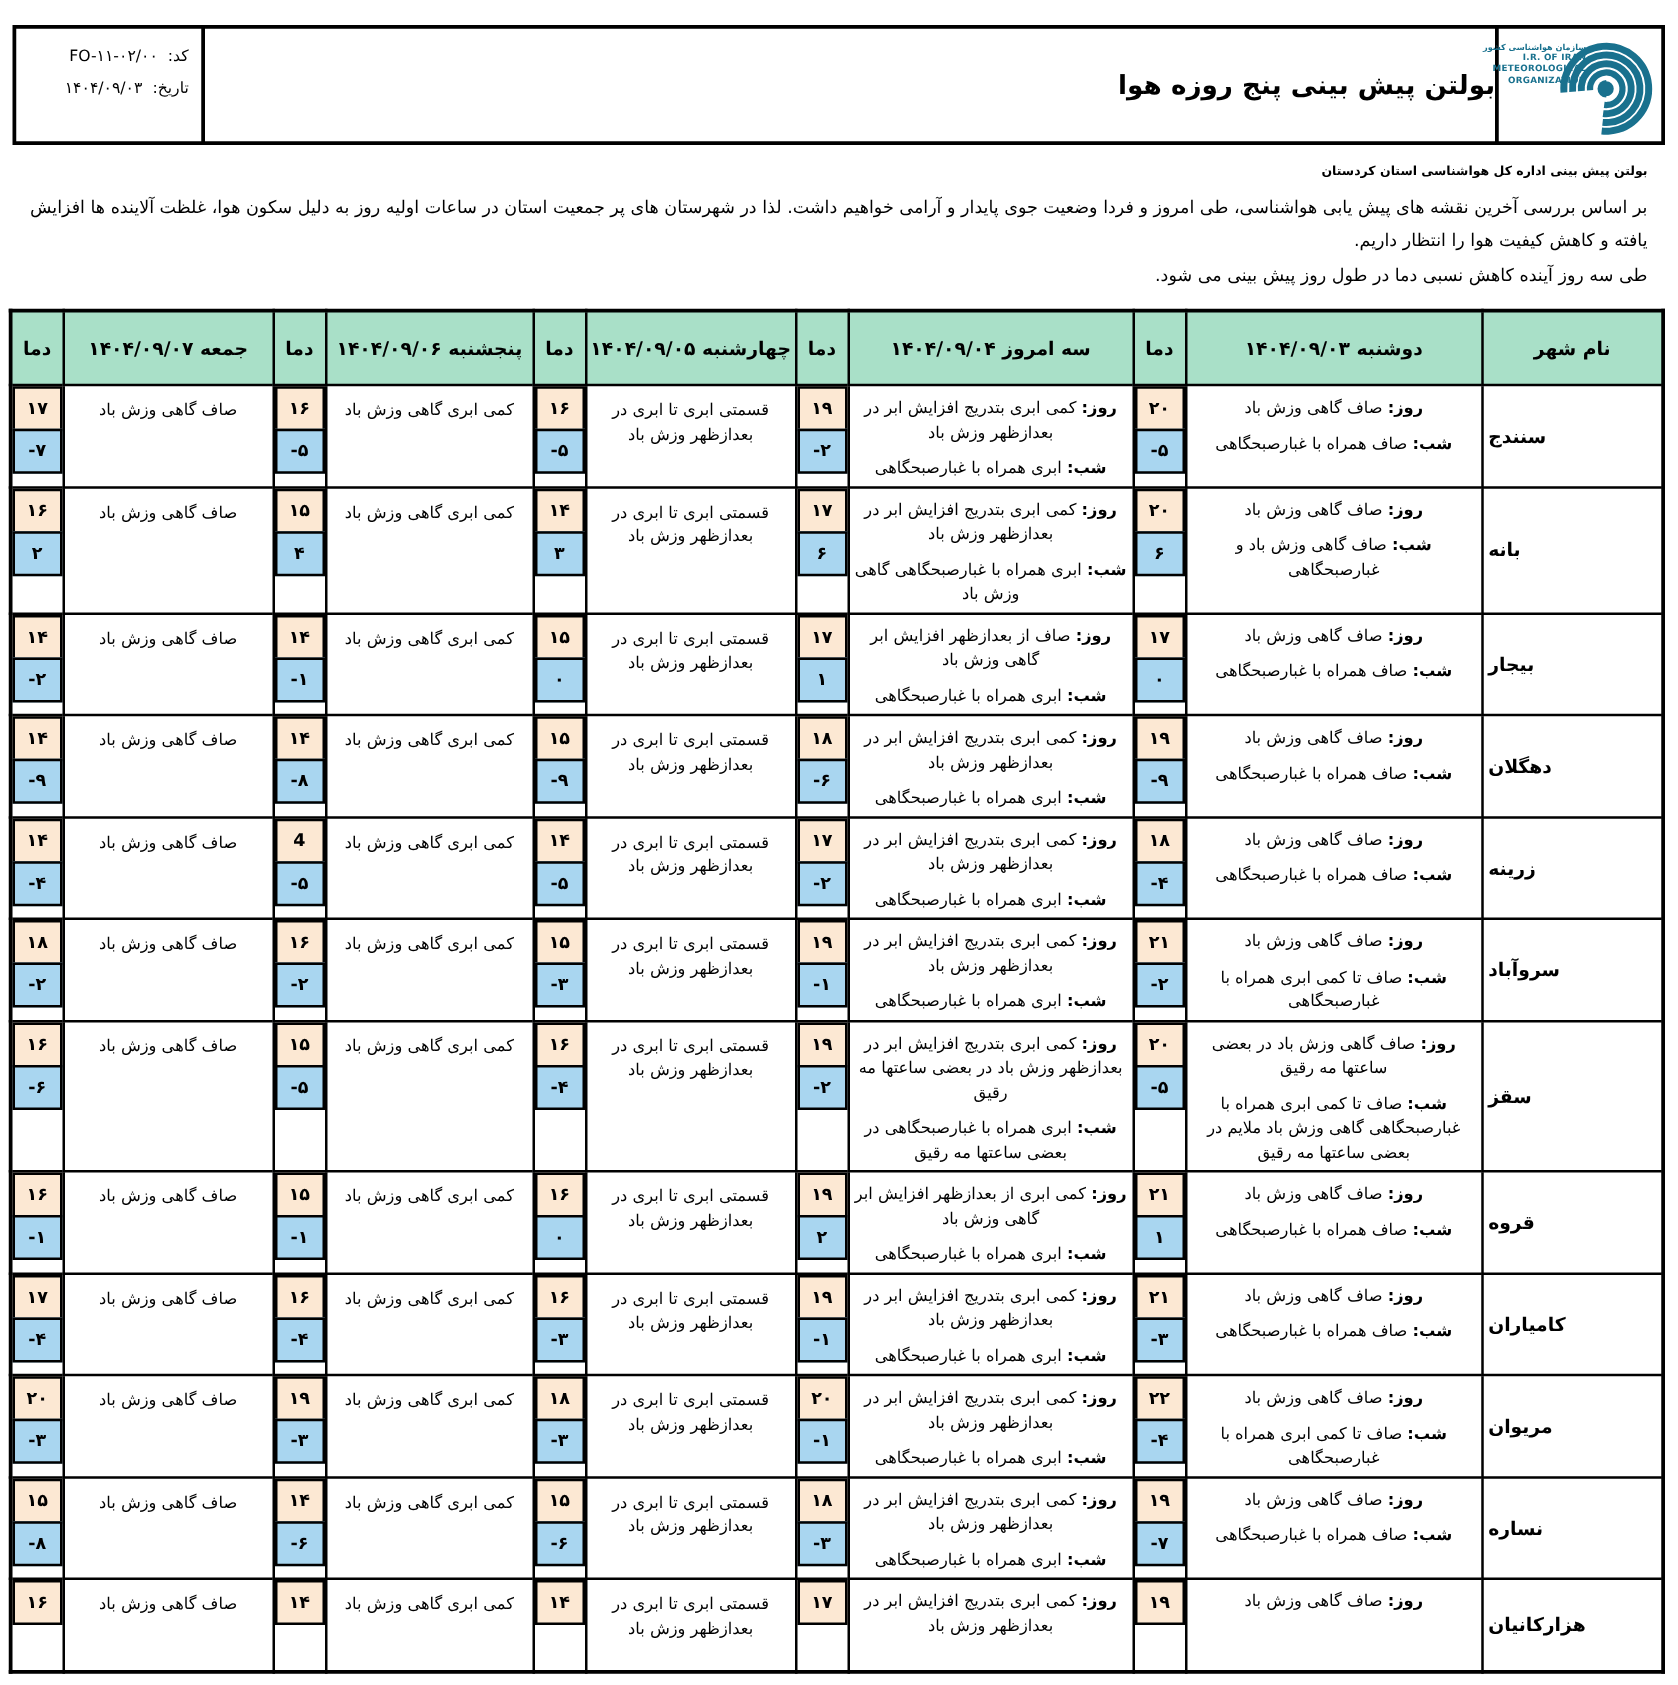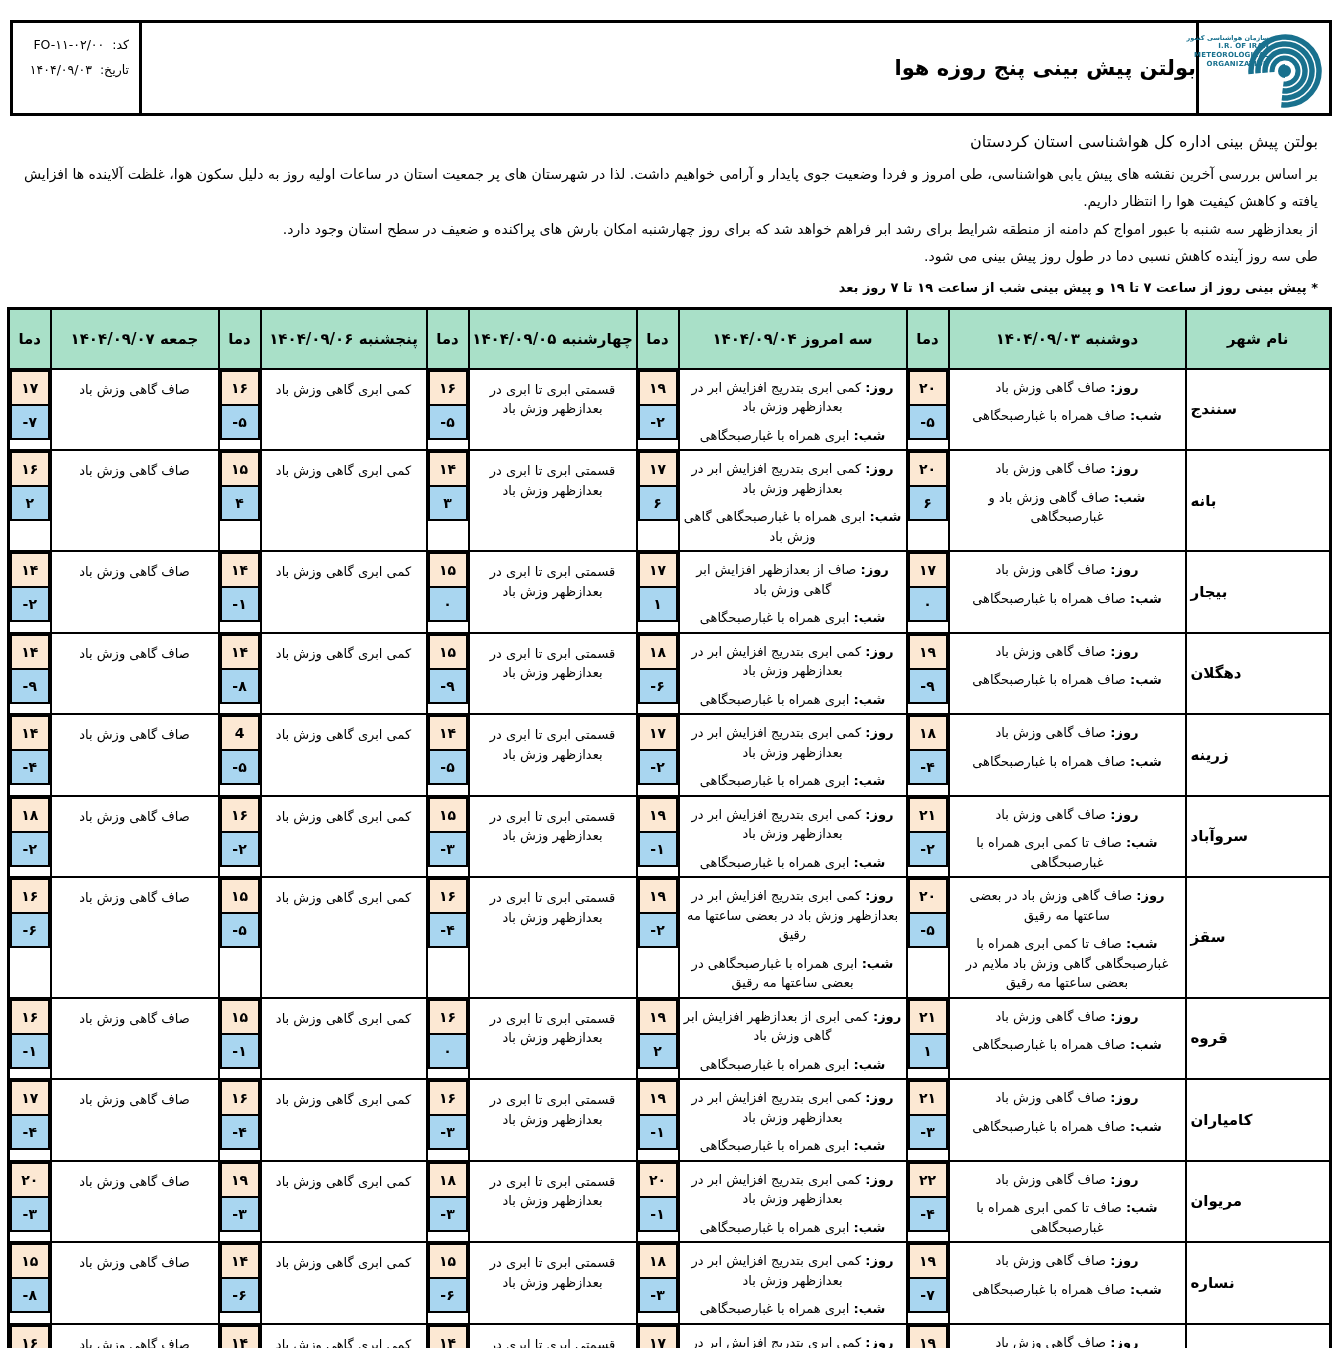--- a/index.html
+++ b/index.html
@@ -16,32 +16,32 @@
     font-family:"DejaVu Sans","Liberation Sans",sans-serif;
     color:#000;direction:rtl;position:relative;overflow:hidden;
   }
   .page{padding:20px 10px 0 10px;}
 
   
   .meta-row{display:flex;align-items:stretch;height:96px;}
   .mbox{border:3px solid var(--ink);background:#fff;}
   .logo-box{width:136px;position:relative;flex:none;}
   .title-box{flex:1;margin-right:-3px;margin-left:-3px;display:flex;align-items:center;}
-  .code-box{width:132px;flex:none;padding:12px 10px;font-size:12.5px;line-height:1.55;}
+  .code-box{width:154px;flex:none;padding:12px 10px;font-size:12.5px;line-height:1.55;}
   .code-line{white-space:nowrap;margin-bottom:6px;}
   .code-line .val{padding-right:4px;}
   .main-title{font-size:21px;font-weight:bold;}
   .logo-text{position:absolute;top:11px;right:60px;left:4px;text-align:right;color:var(--teal);line-height:1.25;}
   .logo-text .fa{font-size:6.5px;font-weight:bold;white-space:nowrap;margin-left:20px;}
   .logo-text .en{font-size:7px;font-weight:bold;letter-spacing:.2px;white-space:nowrap;}
   .logo-svg{position:absolute;top:6px;left:42px;}
 
   
   .intro{margin:16px 14px 0 14px;}
-  .intro-heading{font-size:16px;font-weight:normal;margin-bottom:10px;}
+  .intro-heading{font-size:10px;font-weight:bold;margin-bottom:10px;}
   .intro p{font-size:14px;line-height:1.95;text-align:justify;}
   .footnote{font-size:13px;font-weight:bold;margin-top:10px;text-align:right;}
 
   
   table.fct{border-collapse:collapse;table-layout:fixed;width:1322px;margin-top:12px;}
   table.fct th,table.fct td{border:2px solid var(--ink);}
   table.fct{border:3px solid var(--ink);}
   thead th{
     background:var(--header-green);height:60px;font-size:15px;font-weight:bold;
     text-align:center;vertical-align:middle;padding:2px;
@@ -96,23 +96,21 @@
       <div class="code-line">
         <span class="lbl">تاریخ:</span>
         <span class="val">۱۴۰۴/۰۹/۰۳</span>
       </div>
     </div>
   </div>
 
   <div class="intro">
     <div class="intro-heading">بولتن پیش بینی اداره کل هواشناسی استان کردستان</div>
     <p>بر اساس بررسی آخرین نقشه های پیش یابی هواشناسی، طی امروز و فردا وضعیت جوی پایدار و آرامی خواهیم داشت. لذا در شهرستان های پر جمعیت استان در ساعات اولیه روز به دلیل سکون هوا، غلظت آلاینده ها افزایش یافته و کاهش کیفیت هوا را انتظار داریم.</p>
-    <p>از بعدازظهر سه شنبه با عبور امواج کم دامنه از منطقه شرایط برای رشد ابر فراهم خواهد شد که برای روز چهارشنبه امکان بارش های پراکنده و ضعیف در سطح استان وجود دارد.</p>
     <p>طی سه روز آینده کاهش نسبی دما در طول روز پیش بینی می شود.</p>
-    <div class="footnote">* پیش بینی روز از ساعت ۷ تا ۱۹ و پیش بینی شب از ساعت ۱۹ تا ۷ روز بعد</div>
   </div>
 
   <table class="fct">
       <colgroup>
         <col style="width: 145px;">
         <col style="width: 237px;">
         <col style="width: 42px;">
         <col style="width: 228px;">
         <col style="width: 42px;">
         <col style="width: 168px;">

